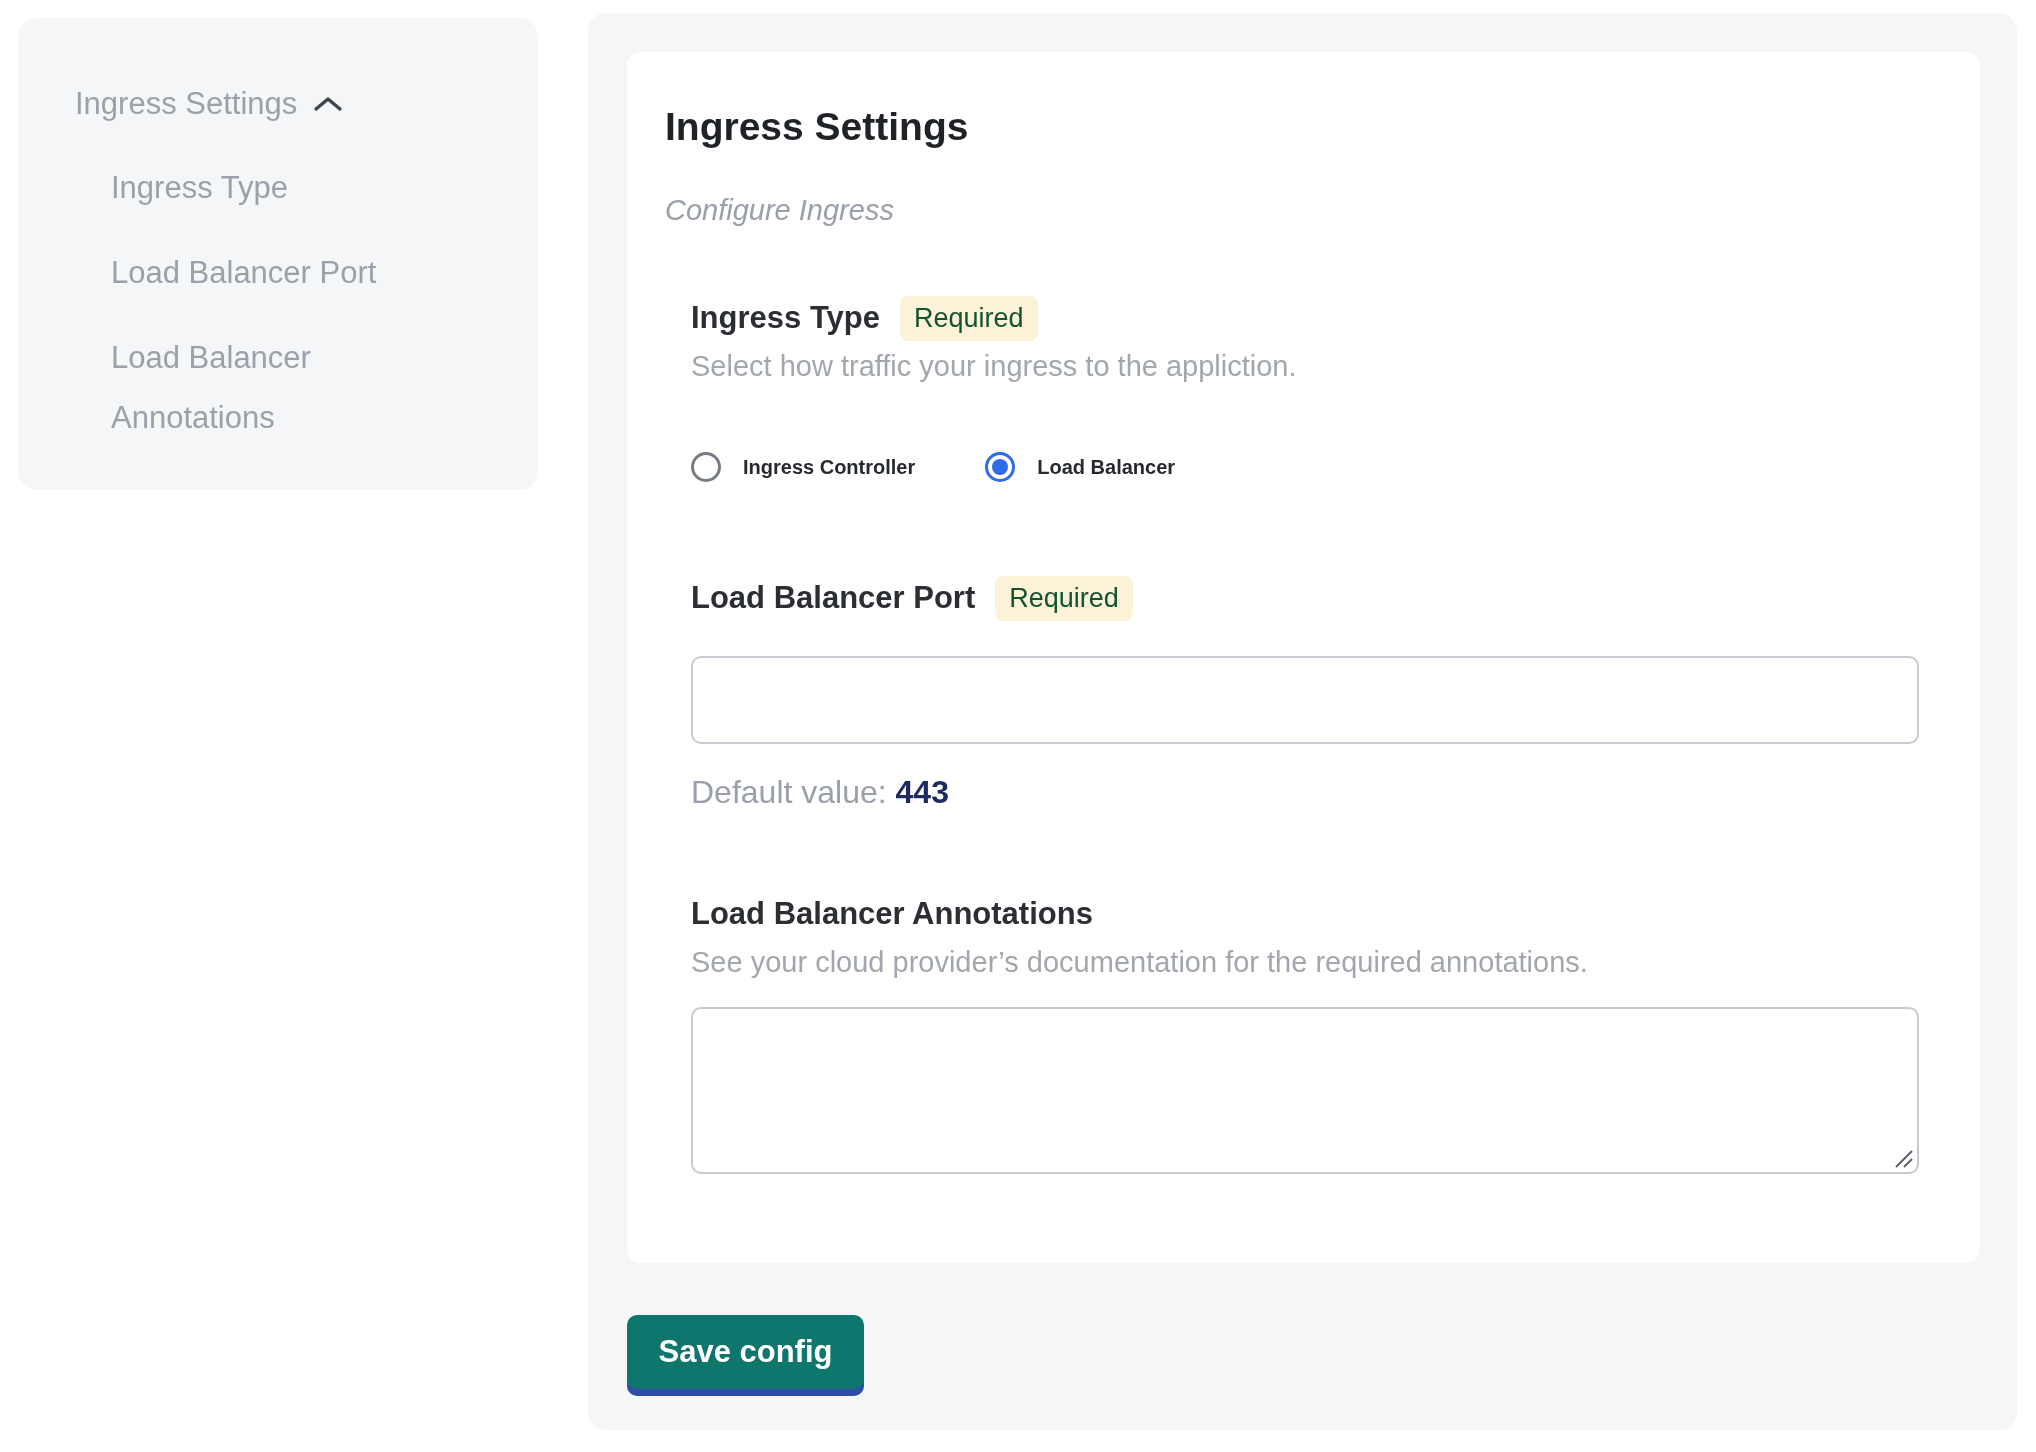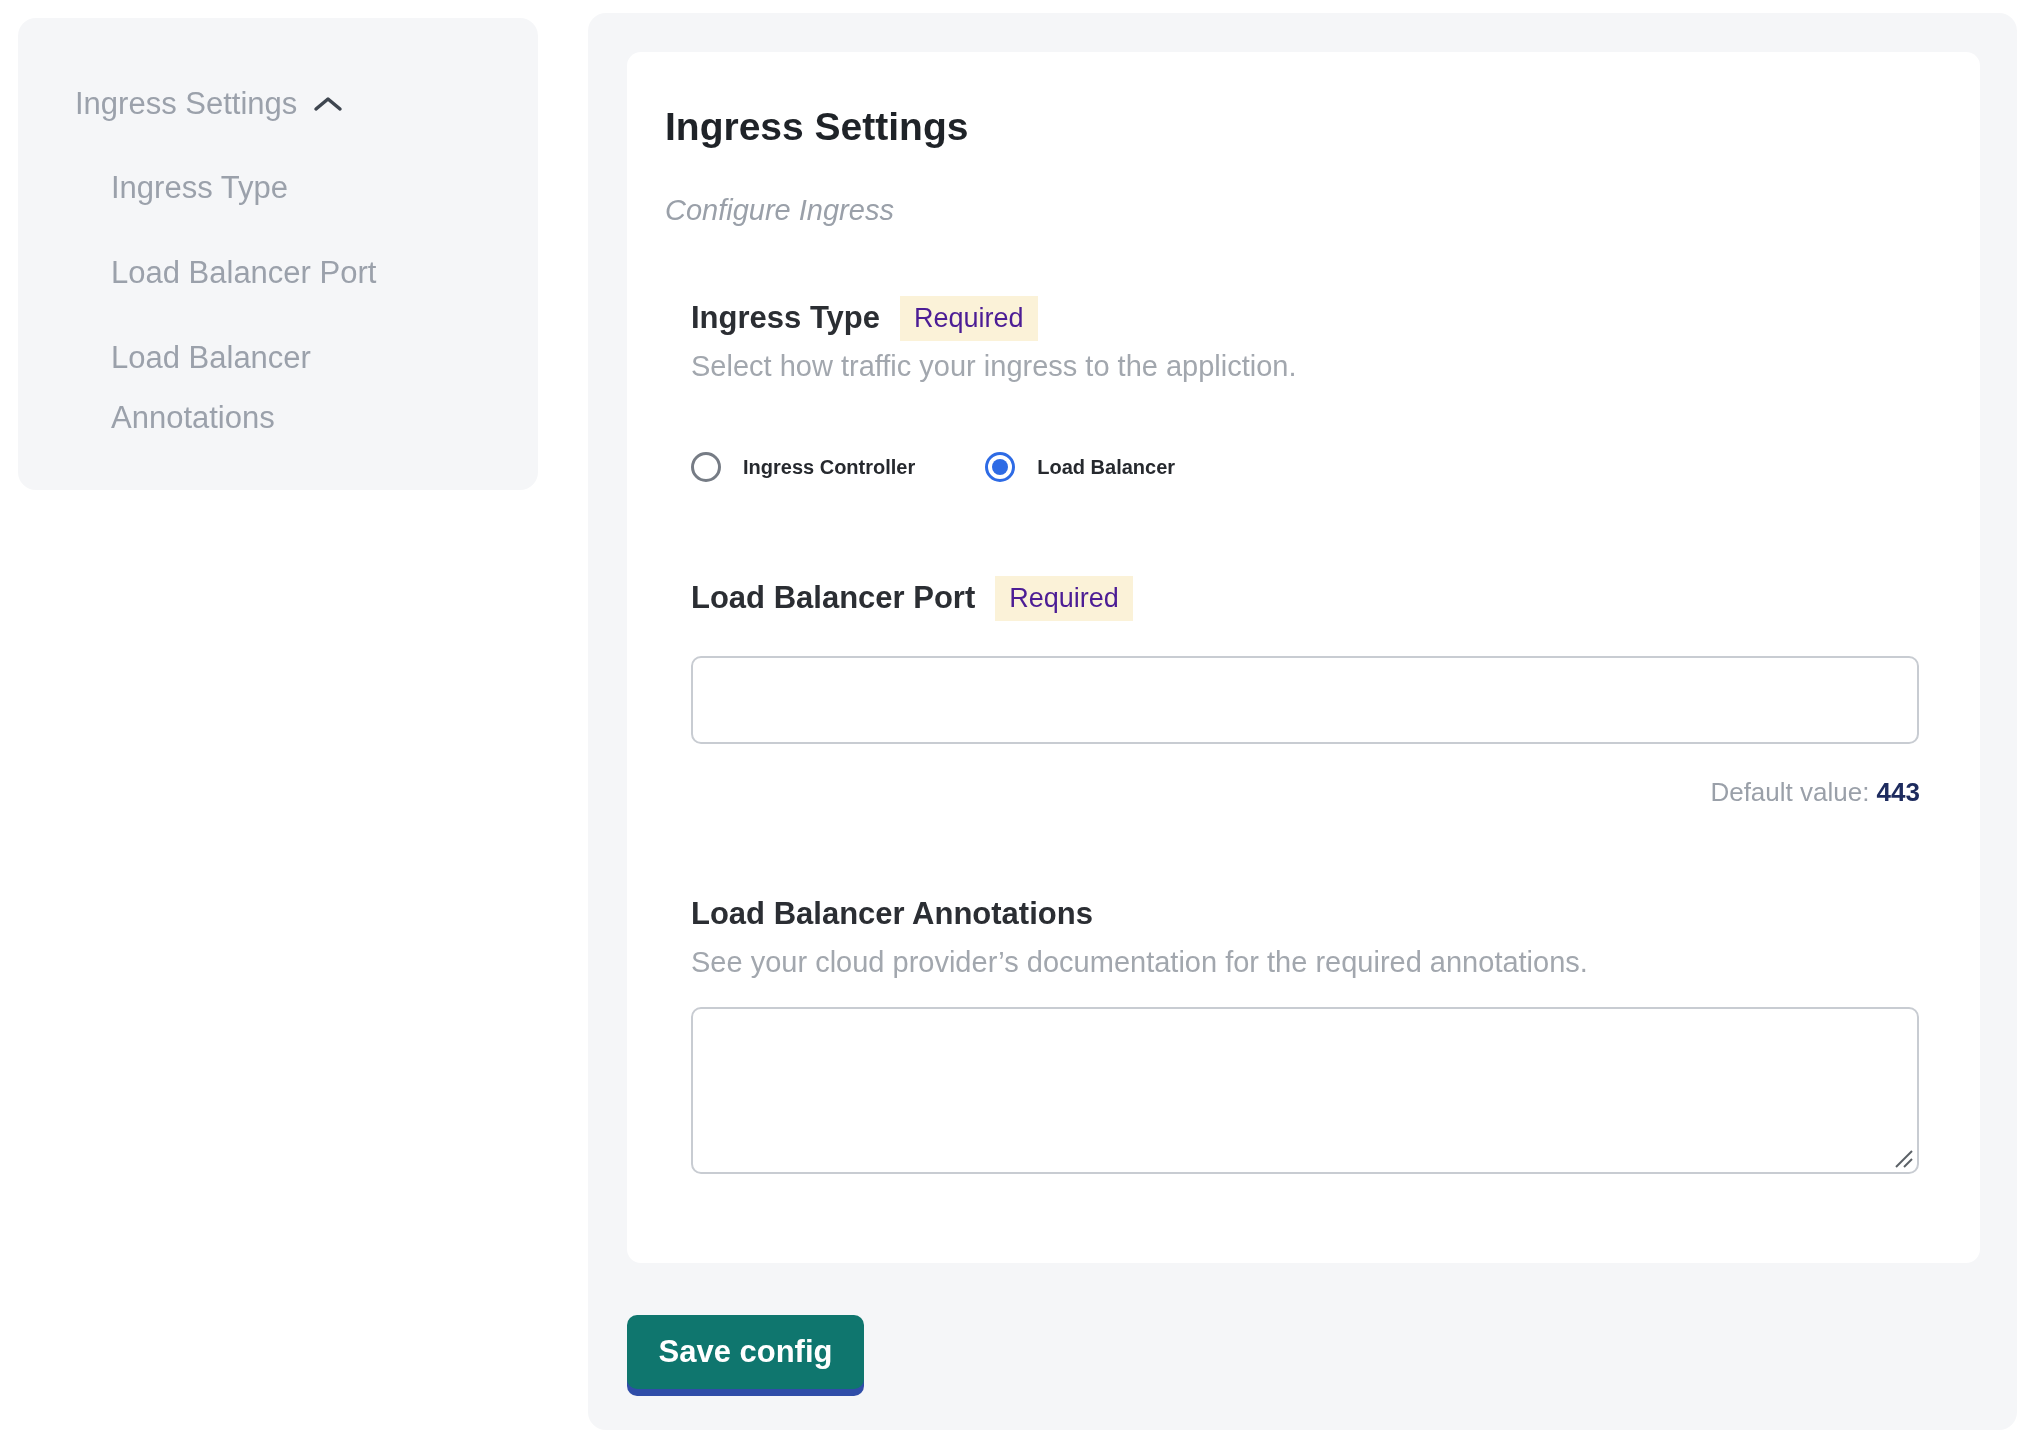--- a/index.html
+++ b/index.html
@@ -29,40 +29,40 @@
   .card-title { font-size:39px; font-weight:700; color:#1f2328; line-height:44px; }
   .card-subtitle { margin-top:44px; font-size:29px; color:#9aa0a9; line-height:34px;font-style:italic; }
 
   .section { margin-left:26px; }
   .sec-ingress-type { margin-top:68px; }
   .sec-lb-port { margin-top:93px; }
   .sec-lb-annotations { margin-top:82px; }
 
   .label-row { display:flex; align-items:center; gap:20px; height:46px; }
   .field-label { font-size:31px; font-weight:600; color:#2b2e33; }
-  .required-badge { font-size:27px; color:#4c1d95; background:#fbf2d8;
-    padding:6px 14px; border-radius:0; line-height:33px; }
+  .required-badge { font-size:27px; color:#14532d; background:#fbf2d8;
+    padding:6px 14px; border-radius:8px; line-height:33px; }
   .field-desc { margin-top:8px; font-size:29px; color:#a2a7ae; line-height:34px; }
 
   
   .radio-row { margin-top:69px; display:flex; align-items:center; gap:70px; }
   .radio-option { display:flex; align-items:center; gap:22px; cursor:pointer; }
   .radio-circle { width:30px; height:30px; border-radius:50%; flex:0 0 auto;
     border:3px solid #767c85; background:#ffffff; position:relative; }
   .radio-circle.selected { border-color:#2e6be5; }
   .radio-circle.selected::after { content:""; position:absolute; left:50%; top:50%;
     width:16px; height:16px; border-radius:50%; background:#2e6be5;
     transform:translate(-50%,-50%); }
   .radio-label { font-size:20px; font-weight:600; color:#26292e; }
 
   
   .text-input { margin-top:35px; width:1228px; height:88px; border:2px solid #c8ccd2;
     border-radius:10px; background:#ffffff; font-size:30px; color:#26292e;
     padding:0 20px; display:block; outline:none; }
-  .default-line { margin-top:31px; font-size:26px; color:#9aa0a9; line-height:34px;text-align:right; }
+  .default-line { margin-top:31px; font-size:32px; color:#9aa0a9; line-height:34px; }
   .default-value { font-weight:600; color:#1d2b5e; }
 
   .textarea-wrap { position:relative; margin-top:28px; width:1228px; height:167px; }
   .annotations-textarea { width:100%; height:100%; border:2px solid #c8ccd2;
     border-radius:10px; background:#ffffff; resize:none; outline:none;
     font-size:30px; color:#26292e; padding:14px 20px;
     font-family:"Liberation Sans", sans-serif; }
   .resize-handle { position:absolute; right:5px; bottom:5px; width:22px; height:22px;
     cursor:nwse-resize; }
 

